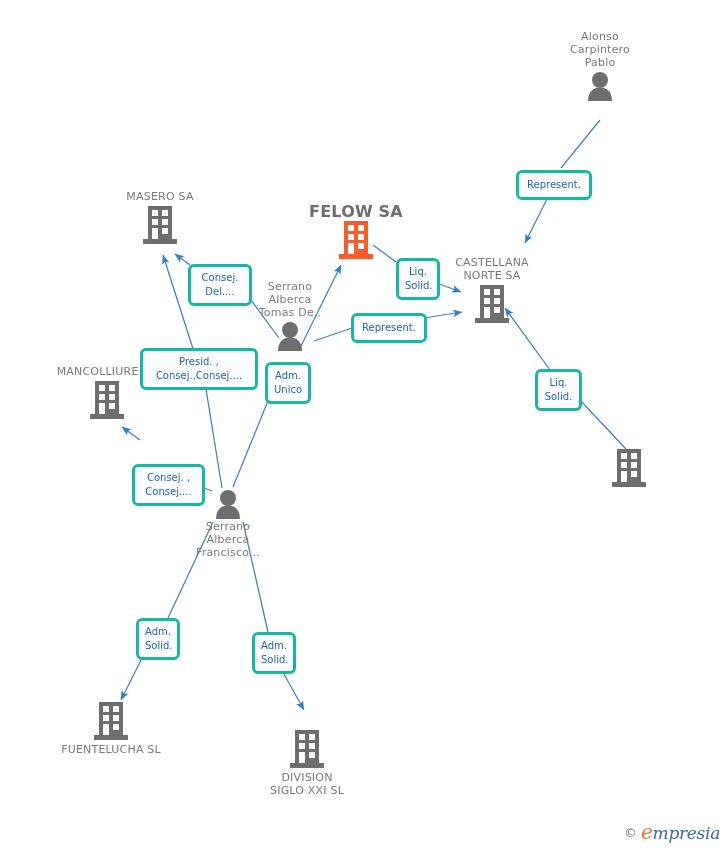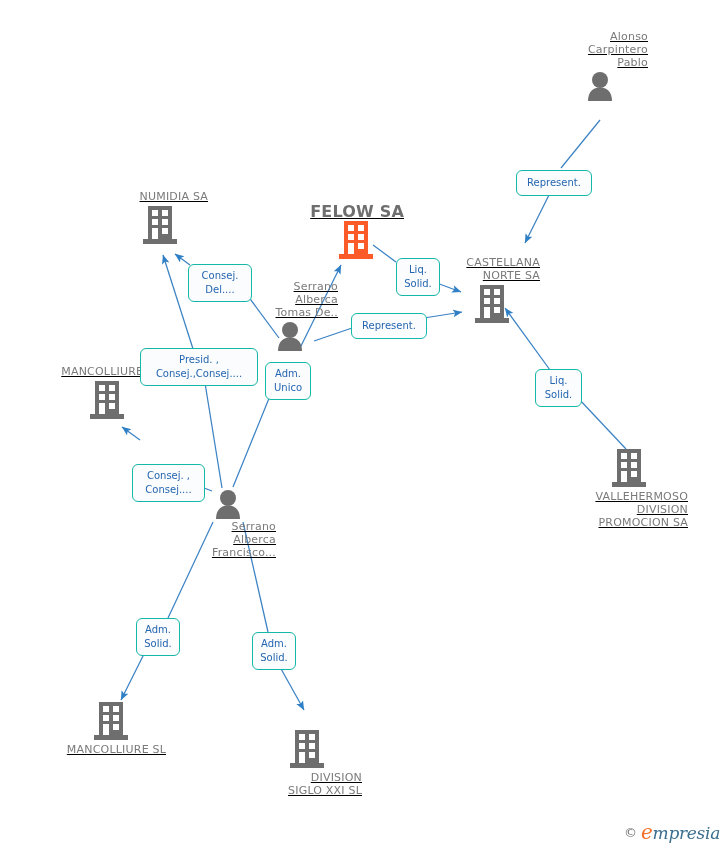--- a/index.html
+++ b/index.html
@@ -3,34 +3,34 @@
 <meta charset="utf-8">
 <style>
   html,body{margin:0;padding:0;background:#ffffff;}
   body{width:728px;height:850px;overflow:hidden;
        font-family:"DejaVu Sans","Liberation Sans",sans-serif;}
   #stage{position:relative;width:728px;height:850px;background:#fff;}
 
   svg.edges{position:absolute;left:0;top:0;width:728px;height:850px;pointer-events:none;}
 
   
-  .node{position:absolute;text-align:right;text-decoration:underline;}
+  .node{position:absolute;text-align:center;}
   .node .cap{
     font-size:11px;line-height:13px;color:#7a7a7a;white-space:pre-line;
     letter-spacing:.2px;
   }
   .node .cap.above{margin-bottom:1px;}
   .node .cap.below{margin-top:1px;}
   .icon-wrap{display:flex;justify-content:center;align-items:flex-end;}
 
   
   .relbox{
     position:absolute;
     background:#fbfcfd;
-    border:1px solid #14b8a6;
+    border:3px solid #14b8a6;
     border-radius:6px;
     color:#2566b0;
     font-size:10px;
     line-height:14px;
     text-align:center;
     padding:4px 6px;
     box-sizing:border-box;
     white-space:pre-line;
     box-shadow:0 0 0 0 rgba(0,0,0,0);
   }
@@ -106,21 +106,21 @@
 Pablo</div>
     <div class="icon-wrap">
       <svg width="28" height="31" viewBox="0 0 28 31">
         <circle cx="14" cy="10" r="8" fill="#6e6e6e"></circle>
         <path d="M2,31 C2,21.5 7.3,17.5 14,17.5 C20.7,17.5 26,21.5 26,31 Z" fill="#6e6e6e"></path>
       </svg>
     </div>
   </div>
 
   <div class="node" style="left:112px;top:190px;width:96px;">
-    <div class="cap above">NUMIDIA SA</div>
+    <div class="cap above">MASERO SA</div>
     <div class="icon-wrap">
       <svg width="38" height="42" viewBox="0 0 38 42">
         <rect x="7" y="2" width="24" height="33" fill="#6e6e6e"></rect>
         <rect x="2" y="35" width="34" height="5" fill="#6e6e6e"></rect>
         <g fill="#ffffff">
           <rect x="11" y="6" width="6" height="6"></rect>
             <rect x="21" y="6" width="6" height="6"></rect>
           <rect x="11" y="15" width="6" height="6"></rect>
             <rect x="21" y="15" width="6" height="6"></rect>
           <rect x="11" y="24" width="6" height="11"></rect>
@@ -205,23 +205,20 @@
         <g fill="#ffffff">
           <rect x="11" y="6" width="6" height="6"></rect>
             <rect x="21" y="6" width="6" height="6"></rect>
           <rect x="11" y="15" width="6" height="6"></rect>
             <rect x="21" y="15" width="6" height="6"></rect>
           <rect x="11" y="24" width="6" height="11"></rect>
             <rect x="21" y="24" width="6" height="6"></rect>
         </g>
       </svg>
     </div>
-    <div class="cap below">VALLEHERMOSO
-DIVISION
-PROMOCION SA</div>
   </div>
 
   <div class="node" style="left:180px;top:488px;width:96px;">
     <div class="icon-wrap">
       <svg width="28" height="31" viewBox="0 0 28 31">
         <circle cx="14" cy="10" r="8" fill="#6e6e6e"></circle>
         <path d="M2,31 C2,21.5 7.3,17.5 14,17.5 C20.7,17.5 26,21.5 26,31 Z" fill="#6e6e6e"></path>
       </svg>
     </div>
     <div class="cap below">Serrano
@@ -237,21 +234,21 @@
         <g fill="#ffffff">
           <rect x="11" y="6" width="6" height="6"></rect>
             <rect x="21" y="6" width="6" height="6"></rect>
           <rect x="11" y="15" width="6" height="6"></rect>
             <rect x="21" y="15" width="6" height="6"></rect>
           <rect x="11" y="24" width="6" height="11"></rect>
             <rect x="21" y="24" width="6" height="6"></rect>
         </g>
       </svg>
     </div>
-    <div class="cap below">MANCOLLIURE SL</div>
+    <div class="cap below">FUENTELUCHA SL</div>
   </div>
 
   <div class="node" style="left:252px;top:728px;width:110px;">
     <div class="icon-wrap">
       <svg width="38" height="42" viewBox="0 0 38 42">
         <rect x="7" y="2" width="24" height="33" fill="#6e6e6e"></rect>
         <rect x="2" y="35" width="34" height="5" fill="#6e6e6e"></rect>
         <g fill="#ffffff">
           <rect x="11" y="6" width="6" height="6"></rect>
             <rect x="21" y="6" width="6" height="6"></rect>

